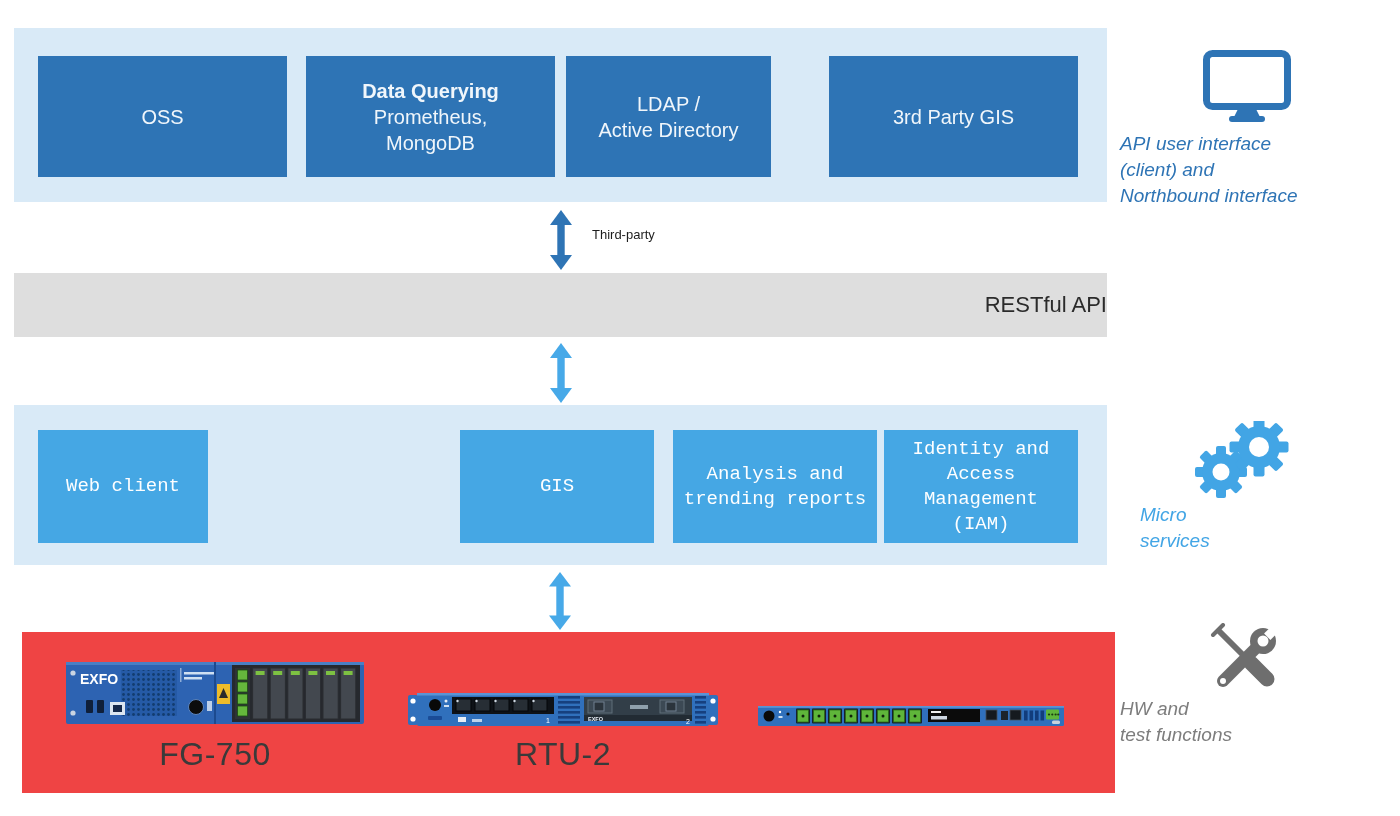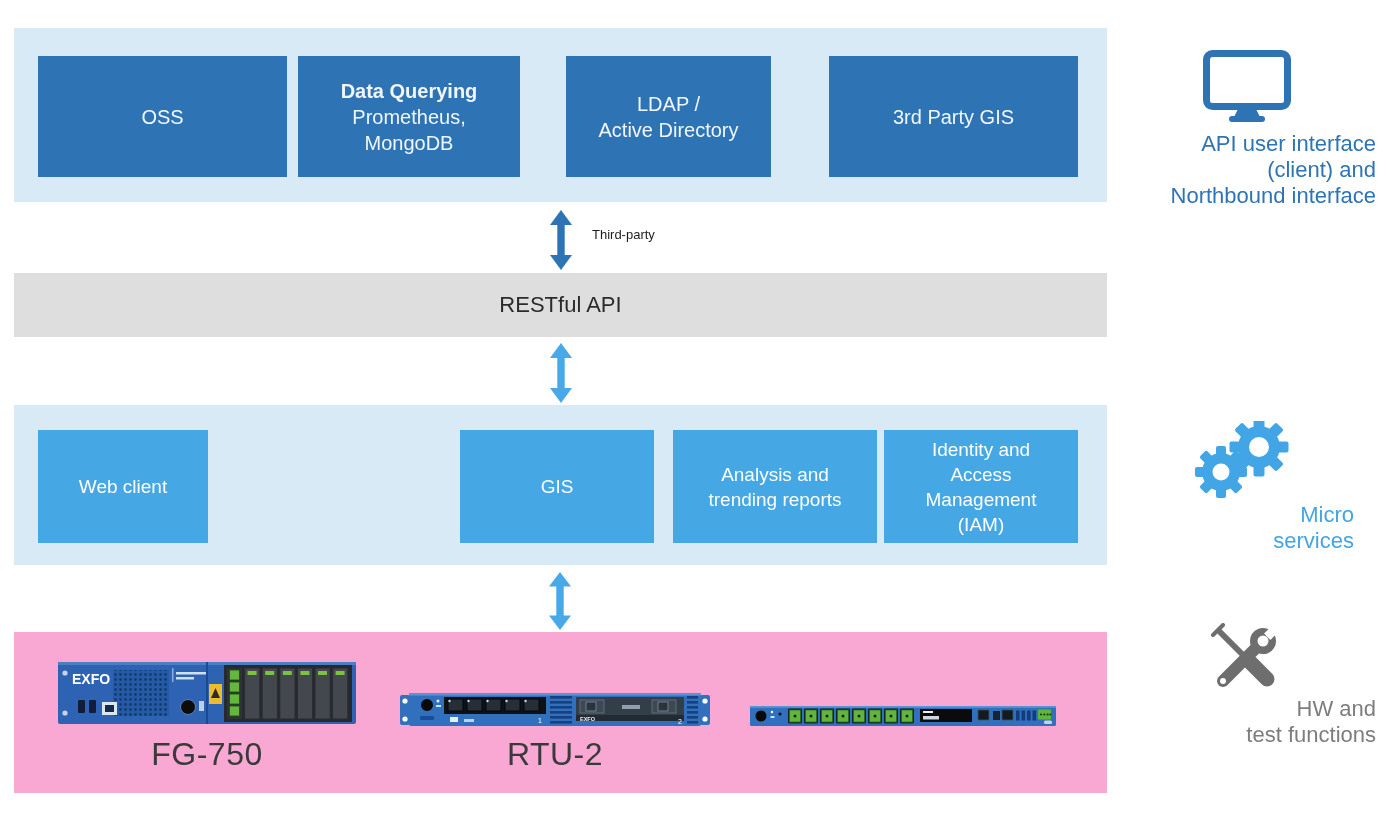--- a/index.html
+++ b/index.html
@@ -4,62 +4,62 @@
 <style>
   html,body{margin:0;padding:0;background:#ffffff;}
   #canvas{
     position:relative;width:1400px;height:816px;background:#ffffff;
     font-family:"Liberation Sans", sans-serif;overflow:hidden;
   }
   .preline{white-space:pre-line;}
   .band{position:absolute;left:14px;width:1093px;}
   .band-top{top:28px;height:174px;background:#d9eaf7;}
   .band-mid{top:405px;height:160px;background:#d9eaf7;}
-  .band-hw{top:632px;height:161px;background:#f9a8d4;}
+  .band-hw{top:632px;height:161px;background:#ef4444;margin-left:8px;}
   .dark-box{
     position:absolute;top:28px;height:121px;background:#2e74b5;
     display:flex;align-items:center;justify-content:center;text-align:center;
     color:#f0f6fb;font-size:20px;line-height:26px;
   }
   .dark-box .box-title{font-weight:bold;}
   .light-box{
     position:absolute;top:25px;height:113px;background:#45a7e4;
     display:flex;align-items:center;justify-content:center;text-align:center;
-    color:#fdfeff;font-size:19px;line-height:25px;
+    color:#fdfeff;font-size:19px;line-height:25px;font-family:Liberation Mono, monospace;
   }
   .api-bar{
     position:absolute;left:14px;top:273px;width:1093px;height:64px;background:#dedede;
-    display:flex;align-items:center;justify-content:center;
+    display:flex;align-items:center;justify-content:flex-end;
     color:#2b2b2b;font-size:22px;
   }
   .arrow{position:absolute;width:22px;}
   .arrow-label{
     position:absolute;left:592px;top:227px;font-size:13px;color:#1d1d1d;
   }
   .device{position:absolute;text-align:center;}
   .device-label{margin-top:8px;font-size:32px;color:#3a3a3a;letter-spacing:0.5px;}
   .rc-label{
-    position:absolute;text-align:right;font-size:22px;line-height:26px;
+    position:absolute;text-align:left;font-size:19px;line-height:26px;font-style:italic;
   }
   .rc-blue{color:#2e74b5;}
   .rc-lightblue{color:#42a5e5;}
   .rc-gray{color:#7d7d7d;}
   svg{display:block;}
   .rc-icon{position:absolute;}
 </style>
 </head>
 <body>
 
 <div id="canvas">
 
   <div class="band band-top">
     <div class="dark-box" style="left:24px;width:249px">
       <span class="preline">OSS</span>
     </div>
-    <div class="dark-box" style="left:284px;width:222px">
+    <div class="dark-box" style="left:292px;width:249px">
       <span>
         <span class="box-title">Data Querying</span><br>
         <span class="preline">Prometheus,
 MongoDB</span>
       </span>
     </div>
     <div class="dark-box" style="left:552px;width:205px">
       <span class="preline">LDAP /
 Active Directory</span>
     </div>

